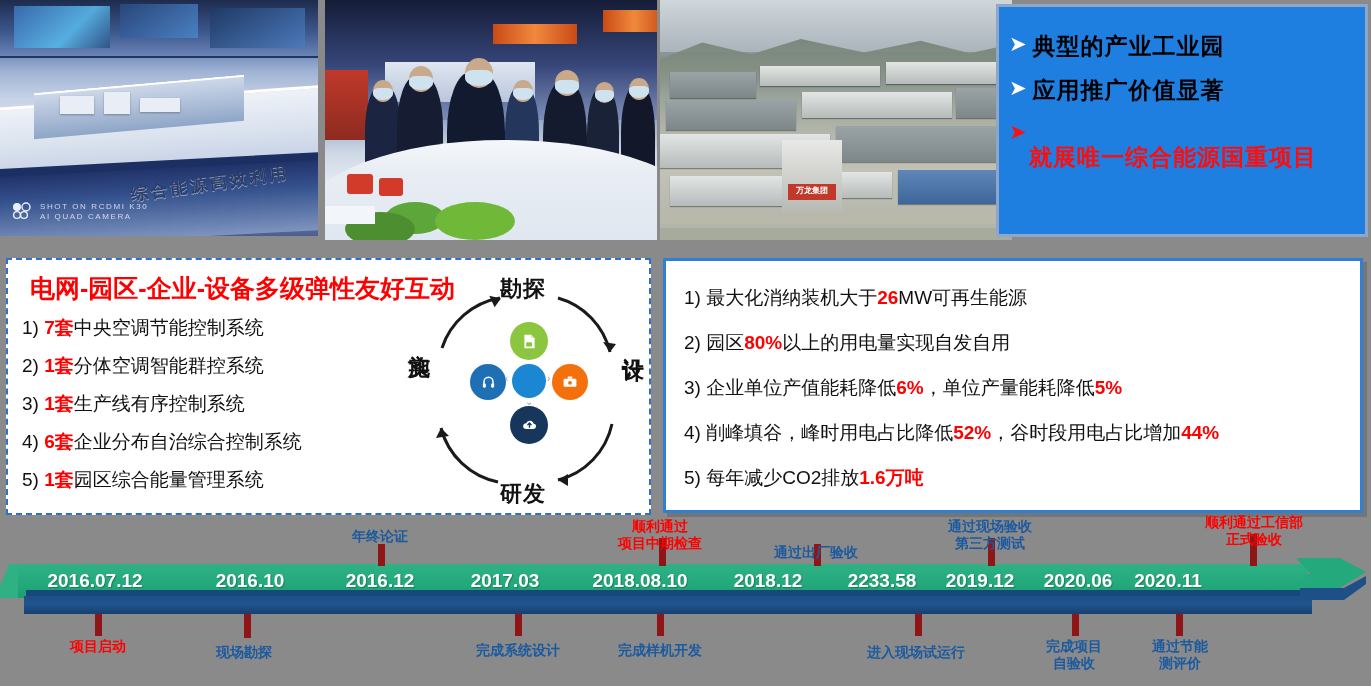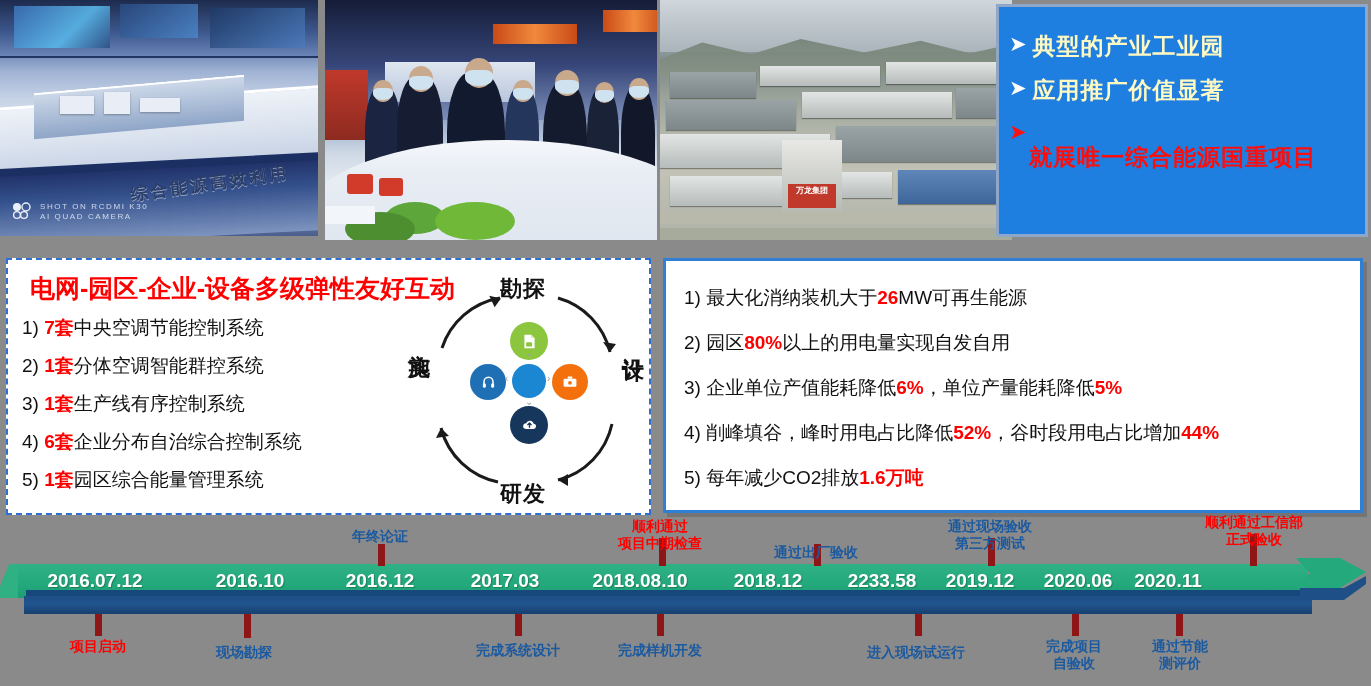--- a/index.html
+++ b/index.html
@@ -74,21 +74,21 @@
   #photo3 .roof.b { background: linear-gradient(180deg,#5f86b8,#3f669a); }
   #photo3 .p3-sign { position:absolute; background:#c0392b; }
   #photo3 .p3-road { position:absolute; background:#b9b9ab; }
 
   
   #callout { position:absolute; left:996px; top:4px; width:372px; height:233px;
       background:#1f7fe0; border:3px solid #8ea7c9; }
   #callout .line { display:flex; align-items:flex-start; padding:0 6px 0 10px; }
   #callout .chev { color:#ffffff; font-size:21px; line-height:1; margin-right:6px; font-weight:700; flex:0 0 auto; padding-top:2px; }
   #callout .chev.red { color:#ff1010; }
-  #callout .txt { font-size:23px; font-weight:700; color:#fef9c3; letter-spacing:1px; line-height:30px; }
+  #callout .txt { font-size:23px; font-weight:700; color:#000000; letter-spacing:1px; line-height:30px; }
   #callout .txt.red { color:#ff0d0d; }
   #callout .cont { font-size:23px; font-weight:700; color:#ff0d0d; letter-spacing:1px;
       line-height:30px; padding-left:30px; }
 
   
   #leftPanel { position:absolute; left:6px; top:258px; width:645px; height:257px;
       background:#ffffff; border:2px dashed #2f6fd0; }
   #leftPanel .lp-title { color:#ff0000; font-weight:700; font-size:25px; letter-spacing:0px;
       margin:12px 0 4px 22px; }
   #leftPanel ul { list-style:none; margin:0; padding:0 0 0 14px; width:400px; }
@@ -211,21 +211,21 @@
     <div class="roof" style="left:226px;top:62px;width:110px;height:22px;"></div>
     <div class="roof d" style="left:6px;top:100px;width:130px;height:30px;"></div>
     <div class="roof" style="left:142px;top:92px;width:150px;height:26px;"></div>
     <div class="roof d" style="left:296px;top:88px;width:56px;height:30px;"></div>
     <div class="roof" style="left:0px;top:134px;width:170px;height:34px;"></div>
     <div class="roof d" style="left:176px;top:126px;width:176px;height:36px;"></div>
     <div class="roof" style="left:10px;top:176px;width:120px;height:30px;"></div>
     <div class="roof b" style="left:238px;top:170px;width:114px;height:34px;"></div>
     <div class="roof" style="left:134px;top:172px;width:98px;height:26px;"></div>
     <div style="position:absolute;left:122px;top:140px;width:60px;height:74px;background:linear-gradient(180deg,#e8e9e6,#b6b8b2);"></div>
-    <div class="p3-sign" style="left:128px;top:184px;width:48px;height:24px;">
+    <div class="p3-sign" style="left:128px;top:184px;width:48px;height:16px;">
       <span style="display:block;color:#fff;font-size:8px;line-height:14px;text-align:center;font-weight:700;">万龙集团</span>
     </div>
     <div class="p3-road" style="left:0px;top:212px;width:352px;height:12px;"></div>
     <div class="p3-road" style="left:0px;top:228px;width:352px;height:12px;background:#a7ab9c;"></div>
   </div>
 
   <div id="callout">
     <div style="height:24px;"></div>
     <div class="line">
       <span class="chev">➤</span>

